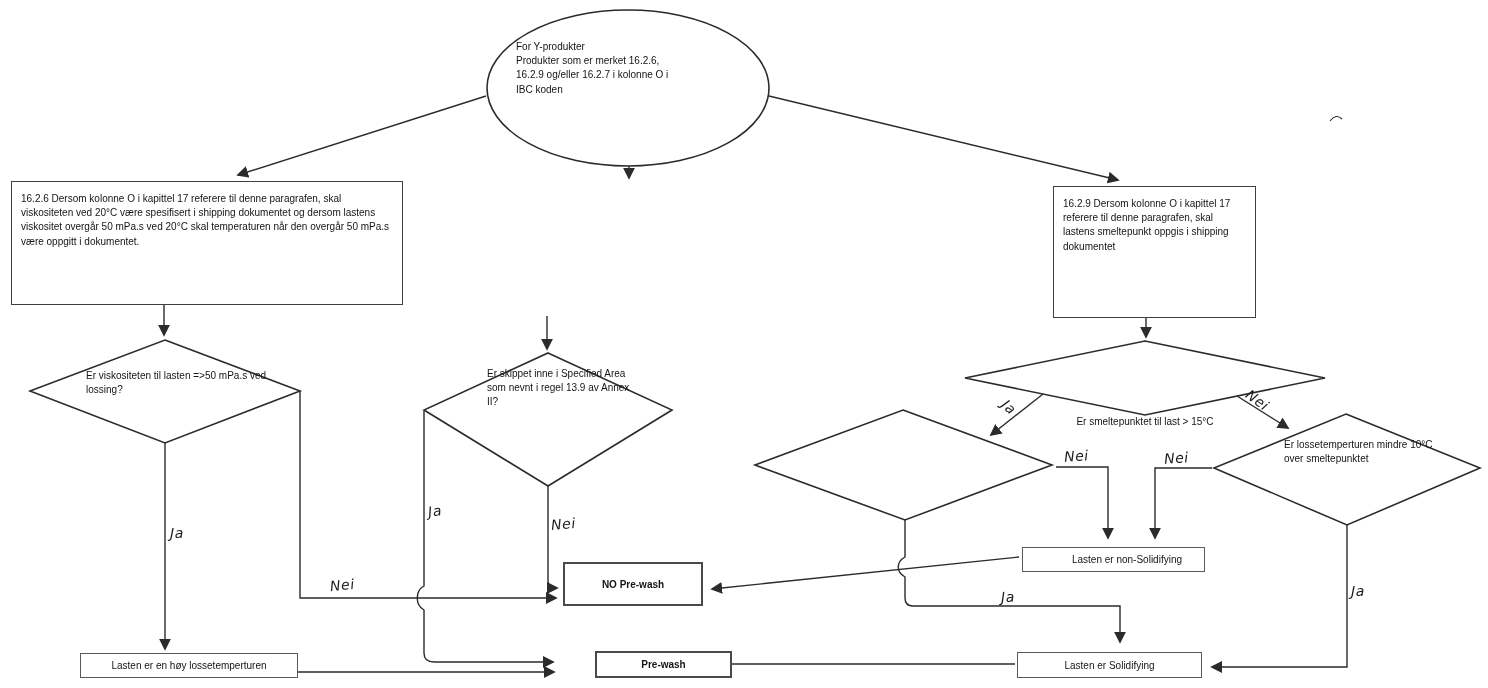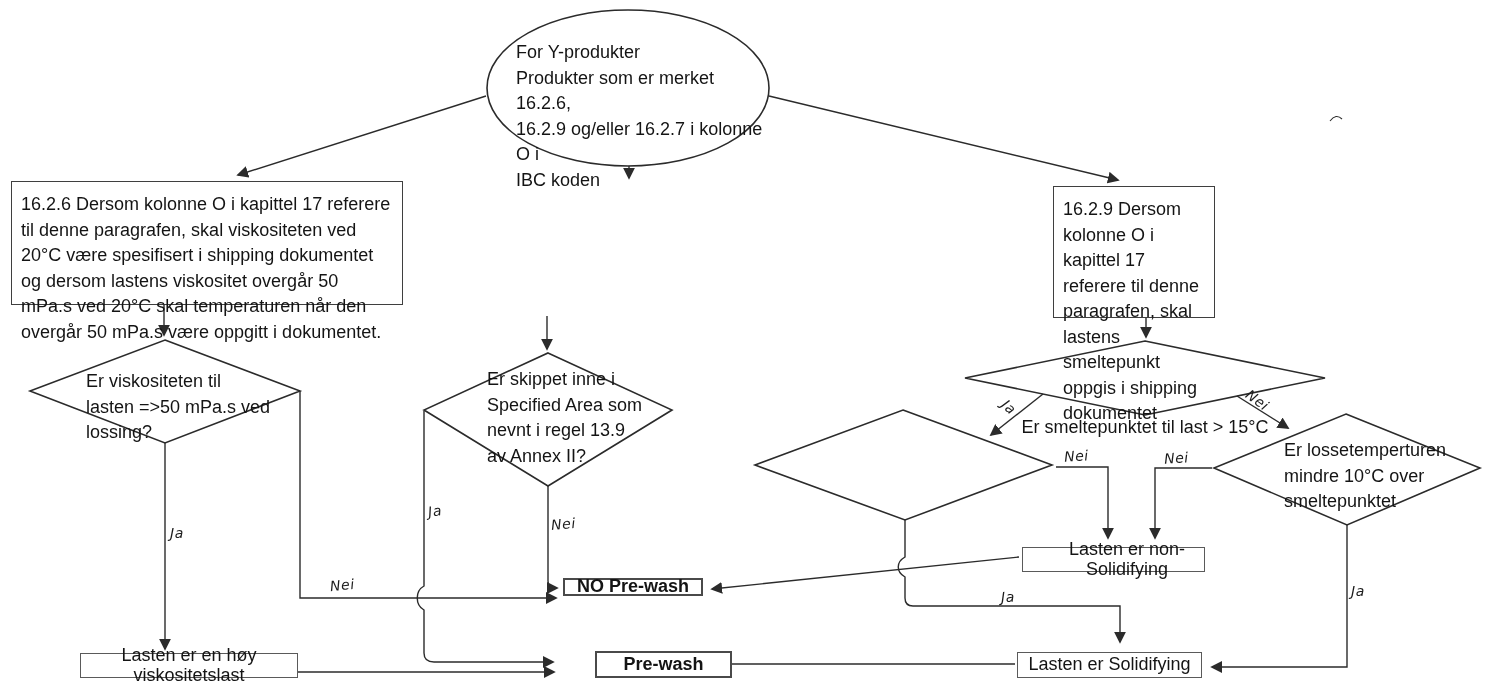--- a/index.html
+++ b/index.html
@@ -1,21 +1,21 @@
 <!DOCTYPE html>
 <html><head>
 <meta charset="utf-8">
 <style>
   html,body{margin:0;padding:0;background:#fff;}
   .canvas{
     position:relative; width:1488px; height:688px; background:#ffffff;
     font-family:"Liberation Sans", sans-serif; color:#141414; overflow:hidden;
   }
   .canvas svg{position:absolute; left:0; top:0;}
-  .node{position:absolute; font-size:18px; line-height:1.42;}
+  .node{position:absolute; font-size:10px; line-height:1.42;}
   .rect{
     border:1.6px solid #3f3f3f; background:#fff; box-sizing:border-box;
     padding:10px 9px;
   }
   .result{
     display:flex; align-items:center; justify-content:center;
     text-align:center; padding:0 4px; line-height:1.1;
   }
   .thin{border-width:1.4px; border-color:#5a5a5a;}
   .bold{font-weight:bold; border-width:2px; border-color:#4a4a4a;}
@@ -82,30 +82,30 @@
   </svg>
 
   <div class="node" style="left:516px; top:40px; width:256px;">
     <div>For Y-produkter</div>
     <div>Produkter som er merket 16.2.6,</div>
     <div>16.2.9 og/eller 16.2.7 i kolonne O i</div>
     <div>IBC koden</div>
   </div>
 
   <div class="node rect" style="left:11px; top:181px; width:392px; height:124px;">16.2.6 Dersom kolonne O i kapittel 17 referere til denne paragrafen, skal viskositeten ved 20°C være spesifisert i shipping dokumentet og dersom lastens viskositet overgår 50 mPa.s ved 20°C skal temperaturen når den overgår 50 mPa.s være oppgitt i dokumentet.</div>
-  <div class="node rect" style="left:1053px; top:186px; width:162px; height:132px;">16.2.9 Dersom kolonne O i kapittel 17 referere til denne paragrafen, skal lastens smeltepunkt oppgis i shipping dokumentet</div>
+  <div class="node rect" style="left:1053px; top:186px; width:203px; height:132px;">16.2.9 Dersom kolonne O i kapittel 17 referere til denne paragrafen, skal lastens smeltepunkt oppgis i shipping dokumentet</div>
 
   <div class="node dtext" style="left:86px; top:369px; width:186px;">Er viskositeten til lasten =&gt;50 mPa.s ved lossing?</div>
   <div class="node dtext" style="left:487px; top:367px; width:156px;">Er skippet inne i Specified Area som nevnt i regel 13.9 av Annex II?</div>
   <div class="node dtext center" style="left:965px; top:368px; width:360px;">Er smeltepunktet til last &gt; 15°C</div>
   <div class="node dtext" style="left:1284px; top:438px; width:166px;">Er lossetemperturen mindre 10°C over smeltepunktet</div>
 
   <div class="node rect result thin" style="left:1022px; top:547px; width:183px; height:25px;padding-left:31px;">Lasten er non-Solidifying</div>
-  <div class="node rect result bold" style="left:563px; top:578px; width:140px; height:18px;">NO Pre-wash</div>
-  <div class="node rect result thin" style="left:80px; top:653px; width:218px; height:25px;">Lasten er en høy viskositetslast</div>
+  <div class="node rect result bold" style="left:563px; top:562px; width:140px; height:44px;">NO Pre-wash</div>
+  <div class="node rect result thin" style="left:80px; top:653px; width:218px; height:25px;">Lasten er en høy lossetemperturen</div>
   <div class="node rect result bold" style="left:562px; top:651px; width:137px; height:27px;margin-left:33px;">Pre-wash</div>
   <div class="node rect result thin" style="left:1017px; top:652px; width:185px; height:26px;">Lasten er Solidifying</div>
 
   <div class="hand" style="left:170px; top:525px;">Ja</div>
   <div class="hand" style="left:330px; top:577px; transform:rotate(-6deg);">Nei</div>
   <div class="hand" style="left:428px; top:503px; transform:rotate(-8deg);">Ja</div>
   <div class="hand" style="left:551px; top:516px; transform:rotate(-5deg);">Nei</div>
   <div class="hand" style="left:1002px; top:399px; transform:rotate(42deg);">Ja</div>
   <div class="hand" style="left:1245px; top:392px; transform:rotate(36deg);">Nei</div>
   <div class="hand" style="left:1064px; top:448px; transform:rotate(-4deg);">Nei</div>

